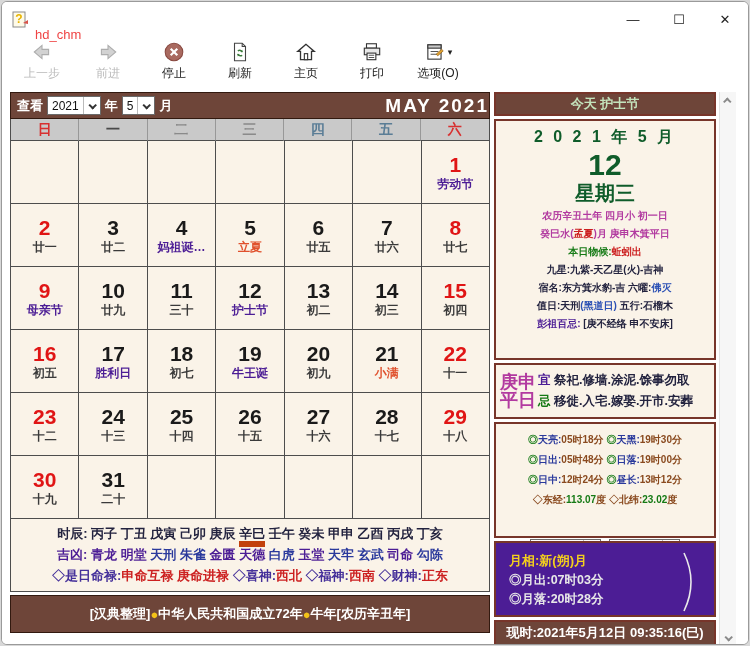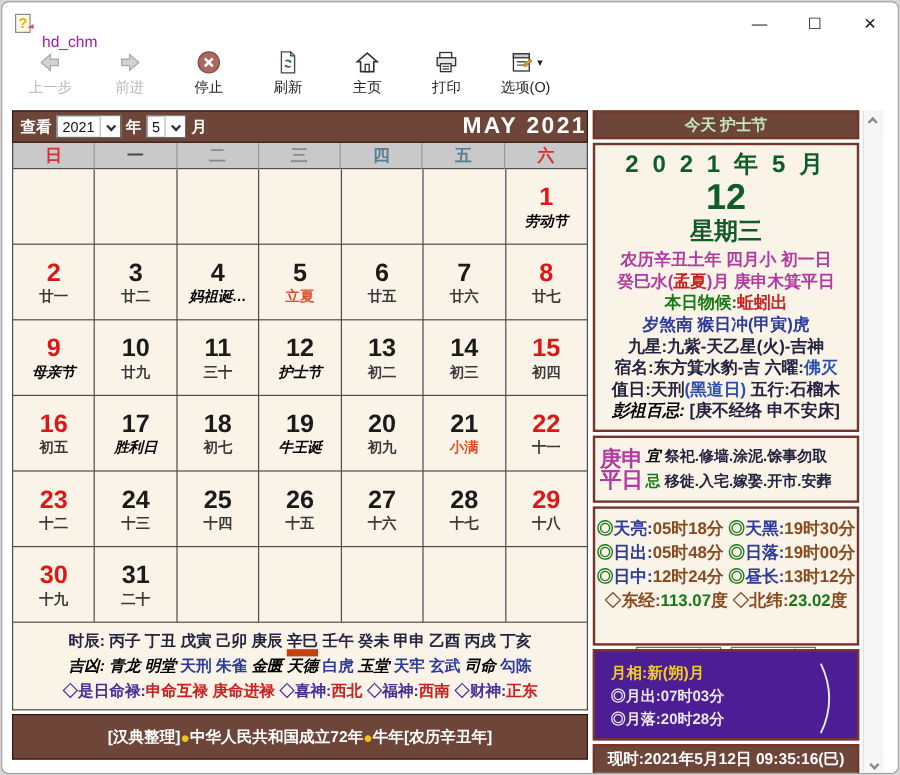--- a/index.html
+++ b/index.html
@@ -2,21 +2,21 @@
 <html><head>
 <meta charset="utf-8">
 <style>
   * { margin:0; padding:0; box-sizing:border-box; }
   body { background:#d8d8d8; font-family:"Liberation Sans", sans-serif; }
   .window { width:748px; height:644px; margin:1px; background:#ffffff; border:1px solid #9a9a9a;
             border-radius:6px; overflow:hidden; position:relative; }
   
   .titlebar { height:34px; display:flex; align-items:center; padding-left:9px; background:#fff; }
   .app-icon { width:18px; height:18px; margin-right:6px; position:relative; flex:0 0 auto; }
-  .title-text { font-size:13px; color:#a21caf;margin-top:31px; }
+  .title-text { font-size:13px; color:#ef4444;margin-top:31px; }
   .win-controls { margin-left:auto; display:flex; height:34px; }
   .ctrl { width:46px; display:flex; align-items:center; justify-content:center;
           font-size:13px; color:#222; cursor:default; }
   
   .toolbar { height:54px; display:flex; align-items:flex-start; gap:14px; padding:4px 0 0 14px; background:#fff; }
   .tb-btn { min-width:52px; display:flex; flex-direction:column; align-items:center; gap:1px;
             font-size:12px; color:#222; }
   .tb-btn .ic { height:24px; display:flex; align-items:center; justify-content:center; }
   .tb-btn.disabled { color:#b9b9b9; }
   .caret { font-size:9px; color:#222; margin-left:2px; }
@@ -49,24 +49,24 @@
   .almanac { background:#faf3e8; border:1px solid #4d4d4d; border-top:none; padding:4px 2px 5px;
              text-align:center; font-weight:bold; font-size:13px; line-height:21px; }
   .cal-footer { margin-top:3px; background:#6e4539; border:1px solid #32190f; height:38px;
                 display:flex; align-items:center; justify-content:center; font-size:13px; font-weight:bold; }
   
   .right-panel { width:222px; flex:0 0 auto; margin-left:4px; display:flex; flex-direction:column; gap:3px; }
   .rbox { border:2px solid #77352a; background:#faf3e8; }
   .today-bar { height:24px; background:#6e4539; display:flex; align-items:center; justify-content:center;
                color:#c4e4bc; font-size:13px; font-weight:bold; }
   .date-box { height:241px; text-align:center; padding-top:5px; font-weight:bold; }
-  .l-ym  { font-size:20px; letter-spacing:3px; color:#0f5c2a; line-height:22px; }
+  .l-ym  { font-size:16px; letter-spacing:3px; color:#0f5c2a; line-height:22px; }
   .l-day { font-size:30px; color:#0f5c2a; line-height:34px; }
   .l-week{ font-size:20px; color:#0f5c2a; line-height:22px; margin-bottom:3px; }
-  .l-sm  { font-size:14px; line-height:18px; }
+  .l-sm  { font-size:10px; line-height:18px; }
   .yiji-box { height:56px; display:flex; align-items:center; padding:3px 4px; }
   .yiji-left { width:36px; font-size:18px; font-weight:bold; line-height:18px; text-align:center; color:#b23aa0; }
   .yiji-right { flex:1; font-size:12.5px; font-weight:bold; line-height:21px; text-align:left; padding-left:2px; }
   .sun-box { height:116px; text-align:center; padding-top:6px; font-weight:bold; }
   .sun-box .l-sm { line-height:20px; }
   .sel-row { display:flex; justify-content:center; gap:8px; margin-top:4px; }
   .sel-row .combo { height:21px;margin-top:25px; }
   .sel-row .val { width:52px; font-weight:bold; }
   .val.green { color:#157a15; }
   .moon-box { flex:1; background:#4c1d95; position:relative; padding:8px 0 0 13px; color:#e8e8e8; }
@@ -78,21 +78,21 @@
   
   .scrollbar { width:17px; margin-left:3px; display:flex; flex-direction:column; background:#f6f6f6;
                border-left:1px solid #e2e2e2; }
   .sb-btn { height:17px; display:flex; align-items:center; justify-content:center; background:#f6f6f6; }
   .sb-chev { width:6px; height:6px; border-right:2px solid #8a8a8a; border-bottom:2px solid #8a8a8a; }
   .sb-chev.up { transform:rotate(-135deg) translateY(-1px); }
   .sb-chev.down { transform:rotate(45deg) translateY(-1px); }
   .sb-track { flex:1; }
   
   .c-red { color:#e01515; } .c-black { color:#1a1a1a; } .c-subdark { color:#3a3a3a; }
-  .c-orange { color:#000000;font-style:italic; } .c-solar { color:#e0512d; } .c-dark { color:#23233f; }
+  .c-orange { color:#4c1d95; } .c-solar { color:#e0512d; } .c-dark { color:#23233f; }
   .c-navy { color:#2b3a9c; } .c-blue { color:#2b50b4; } .c-magenta { color:#b23aa0; }
   .c-purple { color:#45309a; } .c-green { color:#157a15; } .c-red2 { color:#cc2020; }
   .c-brown { color:#8a4a1f; } .c-white { color:#ffffff; } .c-yellow { color:#f3c218; }
   .c-wd-red { color:#d83030; } .c-wd-dark { color:#4a4a4a; } .c-wd-gray { color:#8a8a8a; } .c-wd-blue { color:#5a7d96; }
   .u-red { border-bottom:6px solid #c2410c; }
 </style>
 </head>
 <body>
 
 <div class="window">
@@ -377,21 +377,20 @@
     <div class="right-panel">
       <div class="rbox today-bar">今天 护士节</div>
 
       <div class="rbox date-box">
         <div class="l-ym">2 0 2 1 年 5 月</div>
         <div class="l-day">12</div>
         <div class="l-week">星期三</div>
         <div class="l-sm"><span class="seg c-magenta">农历辛丑土年 四月小 初一日</span></div>
         <div class="l-sm"><span class="seg c-magenta">癸巳水(</span><span class="seg c-red2">孟夏</span><span class="seg c-magenta">)月 庚申木箕平日</span></div>
         <div class="l-sm"><span class="seg c-green">本日物候:</span><span class="seg c-red2">蚯蚓出</span></div>
-        <div class="l-sm"><span class="seg c-navy">岁煞南 猴日冲(甲寅)虎</span></div>
         <div class="l-sm"><span class="seg c-dark">九星:九紫-天乙星(火)-吉神</span></div>
         <div class="l-sm"><span class="seg c-dark">宿名:东方箕水豹-吉 六曜:</span><span class="seg c-blue">佛灭</span></div>
         <div class="l-sm"><span class="seg c-dark">值日:天刑</span><span class="seg c-blue">(黑道日)</span><span class="seg c-dark"> 五行:石榴木</span></div>
         <div class="l-sm"><span class="seg c-orange">彭祖百忌:</span><span class="seg c-dark"> [庚不经络 申不安床]</span></div>
       </div>
 
       <div class="rbox yiji-box">
         <div class="yiji-left">
           <div>庚申</div>
           <div>平日</div>

